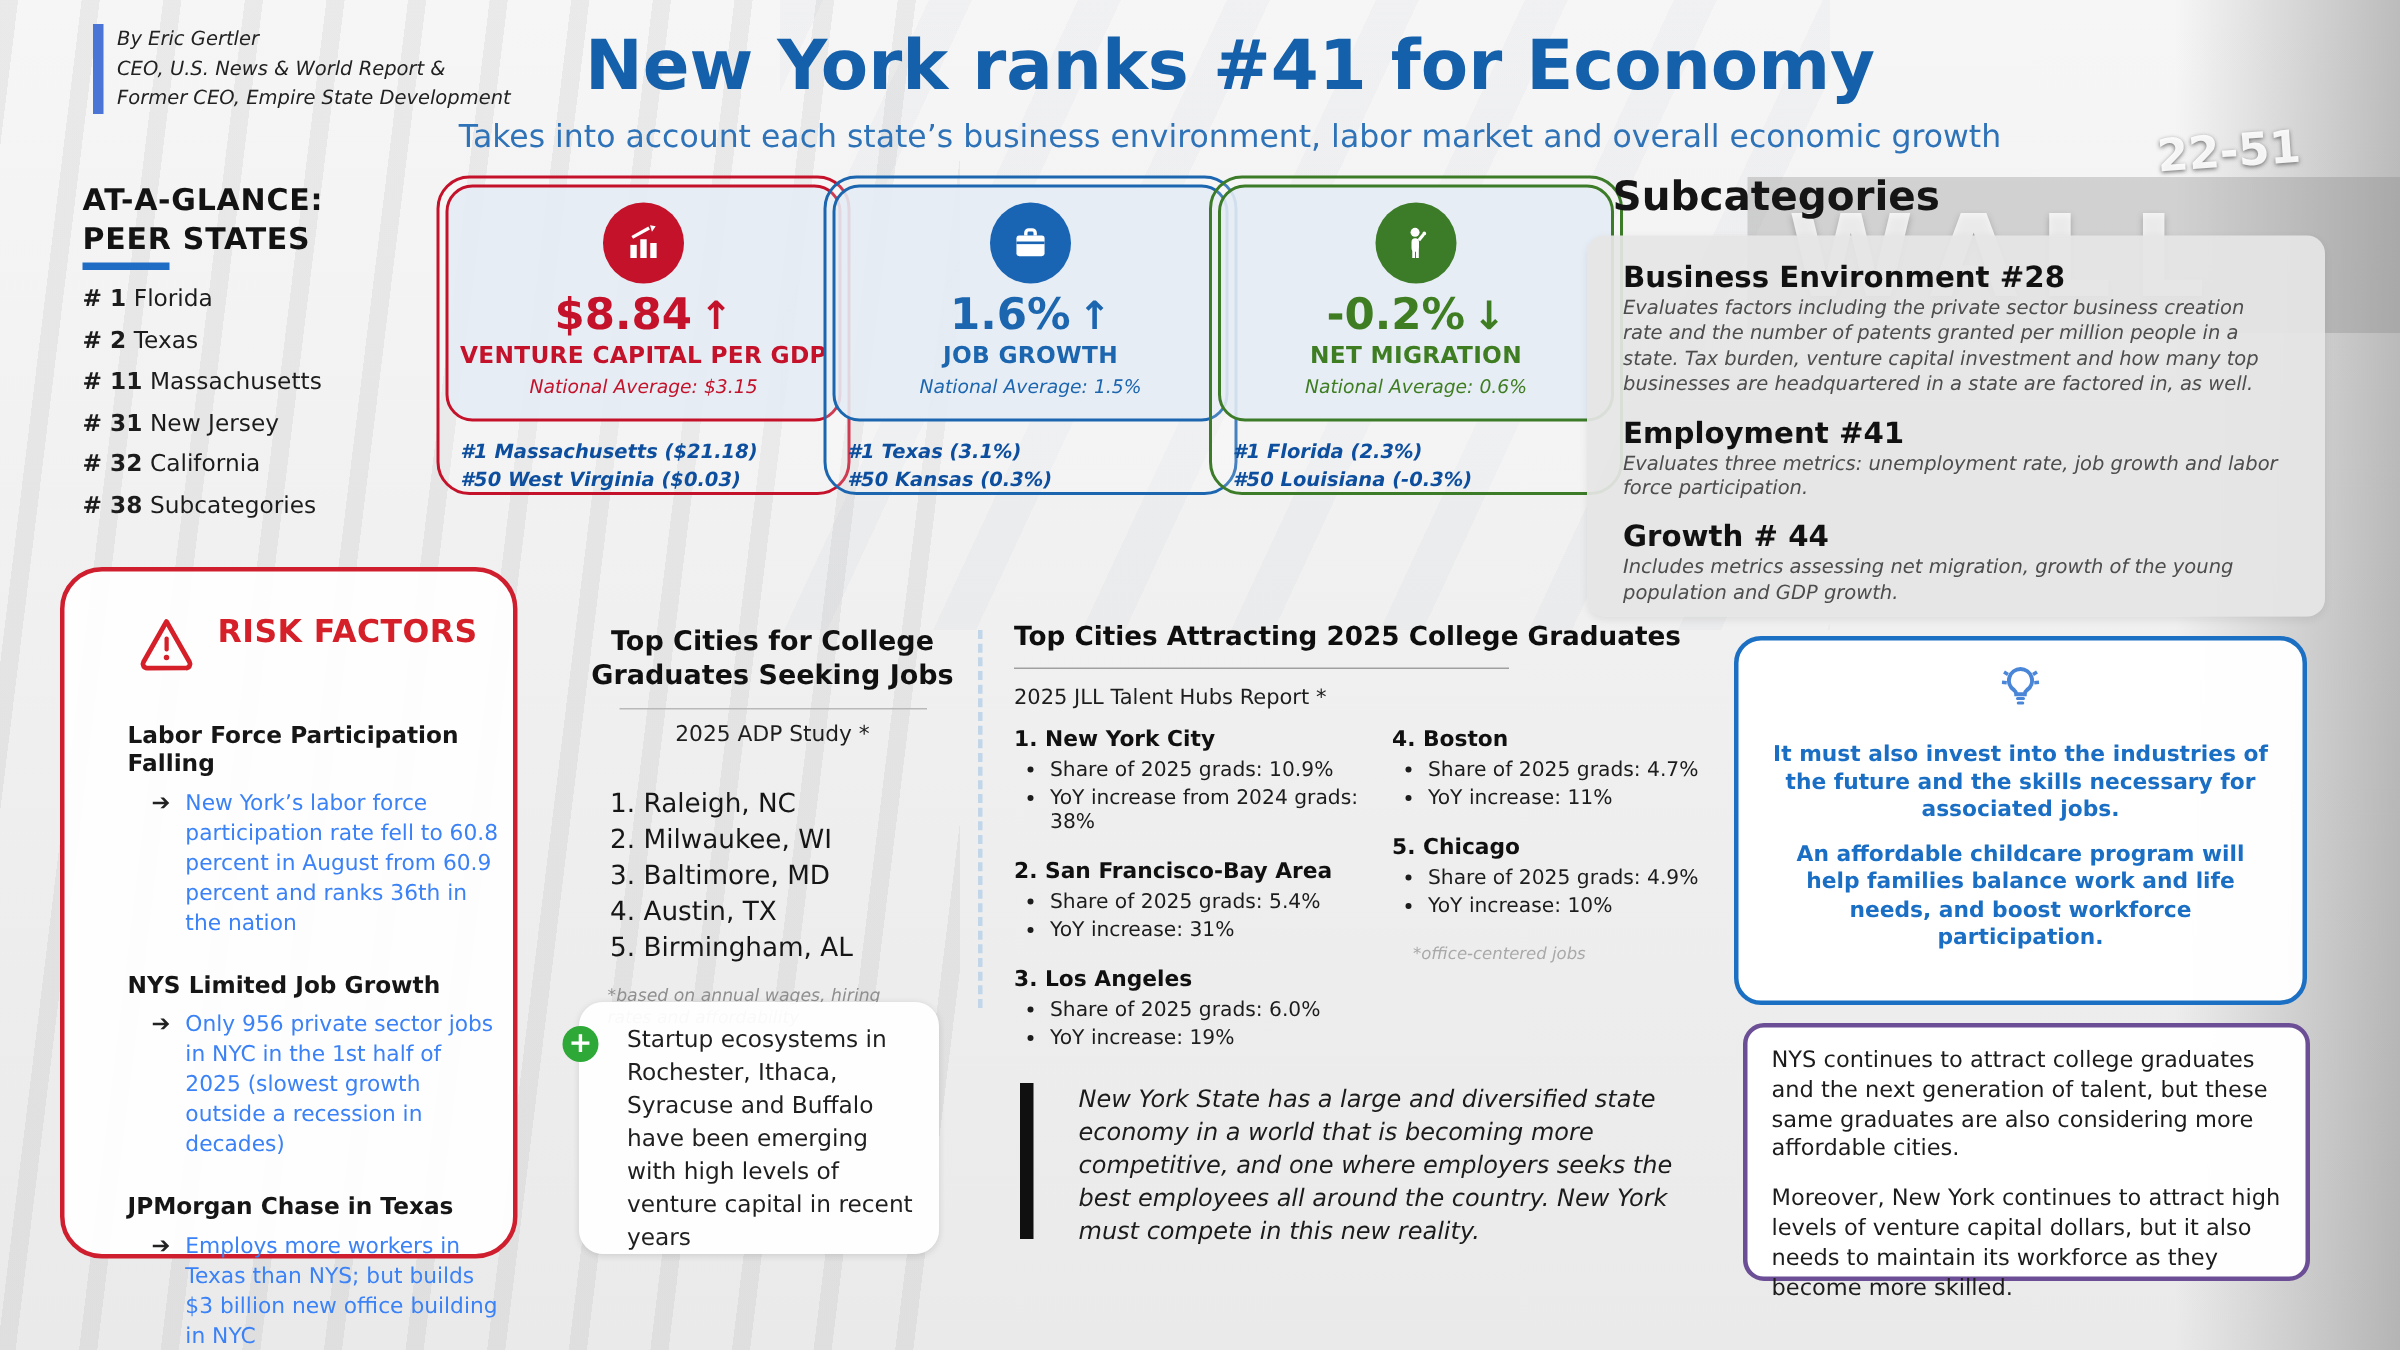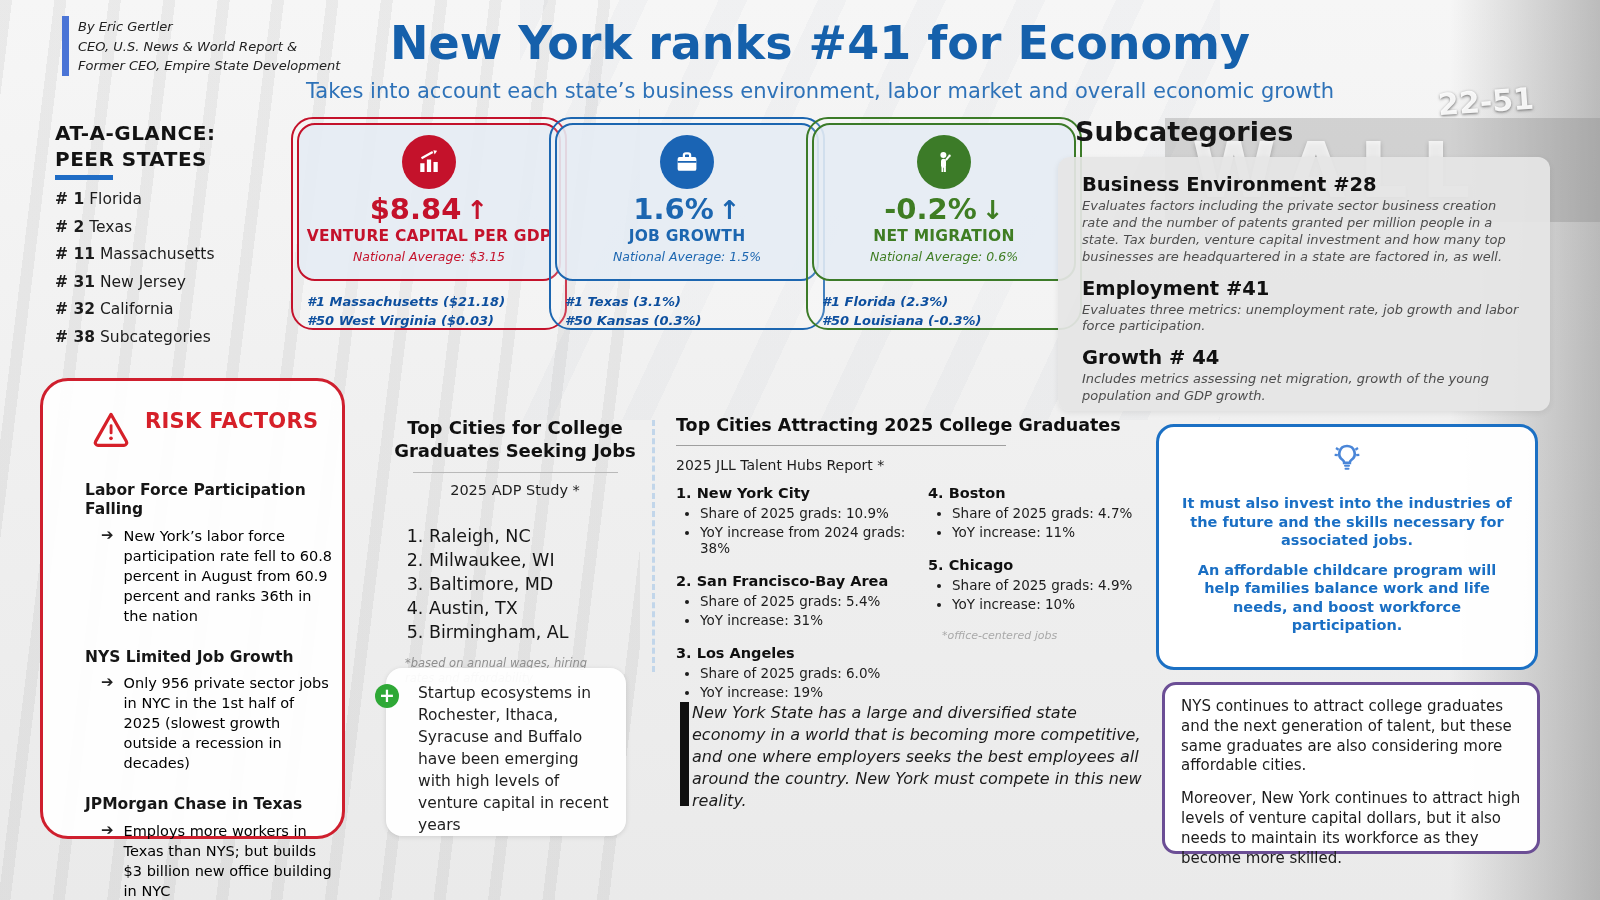--- a/index.html
+++ b/index.html
@@ -64,21 +64,21 @@
 
   
   .risk-panel { left: 40px; top: 378px; width: 305px; height: 461px; border: 3px solid #cf1f2e; border-radius: 28px;
                 background: rgba(255,255,255,.93); padding: 22px 20px 0 42px; }
   .risk-header { display: flex; align-items: flex-start; gap: 14px; margin: 6px 0 28px 6px; }
   .risk-heading { font-size: 21px; font-weight: 800; color: #d62029; letter-spacing: .3px; }
   .risk-item { margin-bottom: 22px; }
   .risk-title { font-size: 15.5px; font-weight: 800; color: #161616; width: 245px; line-height: 1.25; }
   .risk-detail { display: flex; gap: 10px; margin: 6px 0 0 16px; width: 232px; }
   .risk-arrow { font-weight: 700; color: #222; font-size: 15px; }
-  .risk-text { font-size: 14.5px; color: #000000; line-height: 1.38; }
+  .risk-text { font-size: 14.5px; color: #3b82f6; line-height: 1.38; }
 
   
   .mid-heading { left: 395px; top: 372px; width: 640px; font-size: 25px; font-weight: 500; color: #1b1b1b; }
   .adp-col { left: 383px; top: 416px; width: 264px; text-align: center; }
   .adp-title { font-size: 18px; font-weight: 800; color: #101010; line-height: 1.3; }
   .adp-rule { width: 205px; height: 1px; background: #b9b9b9; margin: 9px auto 9px auto; }
   .adp-source { font-size: 14.5px; color: #1e1e1e; }
   .adp-list { margin: 28px 0 0 24px; text-align: left; font-size: 17.5px; color: #161616; padding-left: 22px; }
   .adp-list li { margin-bottom: 4px; }
   .adp-footnote { margin: 14px 0 0 22px; text-align: left; font-size: 11.5px; font-style: italic; color: #8f8f8f; line-height: 1.35; width: 210px; }
@@ -95,21 +95,21 @@
   .jll-source { font-size: 14px; color: #1d1d1d; }
   .jll-grid { position: absolute; left: 0; top: 70px; width: 470px; }
   .jll-colA { position: absolute; left: 0; top: 0; width: 255px; }
   .jll-colB { position: absolute; left: 252px; top: 0; width: 218px; }
   .jll-entry { margin-bottom: 17px; }
   .jll-city-line { font-size: 14.5px; font-weight: 800; color: #101010; }
   .jll-bullets { list-style: disc; padding-left: 24px; margin-top: 4px; }
   .jll-bullets li { font-size: 13.5px; color: #1c1c1c; margin-bottom: 3px; }
   .jll-footnote { font-size: 11px; font-style: italic; color: #a9a9a9; margin: 10px 0 0 14px; }
 
-  .quote-wrap { left: 680px; top: 702px; width: 470px; display: flex; gap: 3px; }
+  .quote-wrap { left: 680px; top: 722px; width: 470px; display: flex; gap: 30px; }
   .quote-bar { width: 9px; height: 104px; background: #101010; flex: none; }
   .quote-text { font-size: 16px; font-style: italic; color: #1b1b1b; line-height: 1.38; }
 
   
   .blue-box { left: 1156px; top: 424px; width: 382px; height: 246px; border: 3px solid #1b70c4; border-radius: 18px;
               background: rgba(255,255,255,.96); text-align: center; padding: 8px 20px 0 20px; }
   .blue-box p { font-size: 14.5px; font-weight: 700; color: #1a6fc4; line-height: 1.28; margin: 11px 0; }
   .purple-box { left: 1162px; top: 682px; width: 378px; height: 172px; border: 3px solid #6b4e95; border-radius: 14px;
                 background: rgba(255,255,255,.97); padding: 12px 16px 0 16px; }
   .purple-box p { font-size: 15px; color: #1c1c1c; line-height: 1.32; margin-bottom: 13px; }

